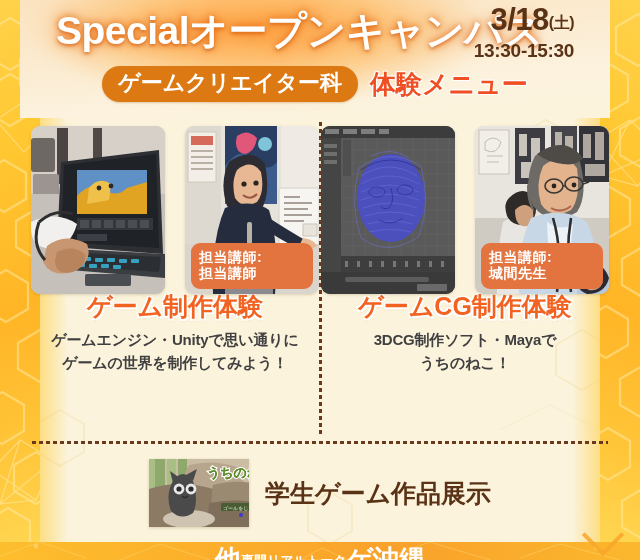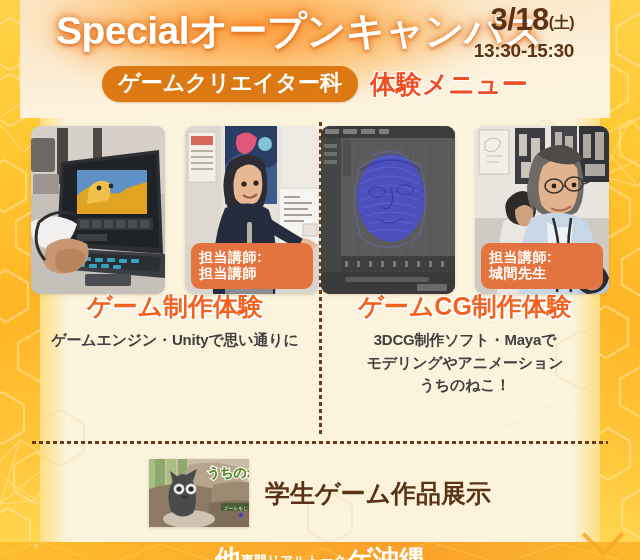--- a/index.html
+++ b/index.html
@@ -253,20 +253,21 @@
           </svg>
           <div class="teacher-badge">
             <div>担当講師:</div>
             <div>担当講師</div>
           </div>
         </div>
       </div>
       <div class="card-title">ゲーム制作体験</div>
       <div class="card-desc">
         <div>ゲームエンジン・Unityで思い通りに</div>
+        <div>ゲームの世界を制作してみよう！</div>
       </div>
     </div>
 
     <div class="col">
       <div class="photos">
         <div class="ph">
           <svg width="134" height="168" viewBox="0 0 134 168">
             <rect width="134" height="168" fill="#4C4C4C"></rect>
             <rect x="0" y="0" width="134" height="12" fill="#3C3C3C"></rect>
             <g fill="#7E7E7E">
@@ -381,21 +382,20 @@
           </svg>
           <div class="teacher-badge">
             <div>担当講師:</div>
             <div>城間先生</div>
           </div>
         </div>
       </div>
       <div class="card-title">ゲームCG制作体験</div>
       <div class="card-desc">
         <div>3DCG制作ソフト・Mayaで</div>
-        <div>モデリングやアニメーション</div>
         <div>うちのねこ！</div>
       </div>
     </div>
   </div>
 
   <div class="hdiv"></div>
 
   <div class="exhibit">
     <div class="exh-thumb">
       <svg width="120" height="68" viewBox="0 0 120 68">

